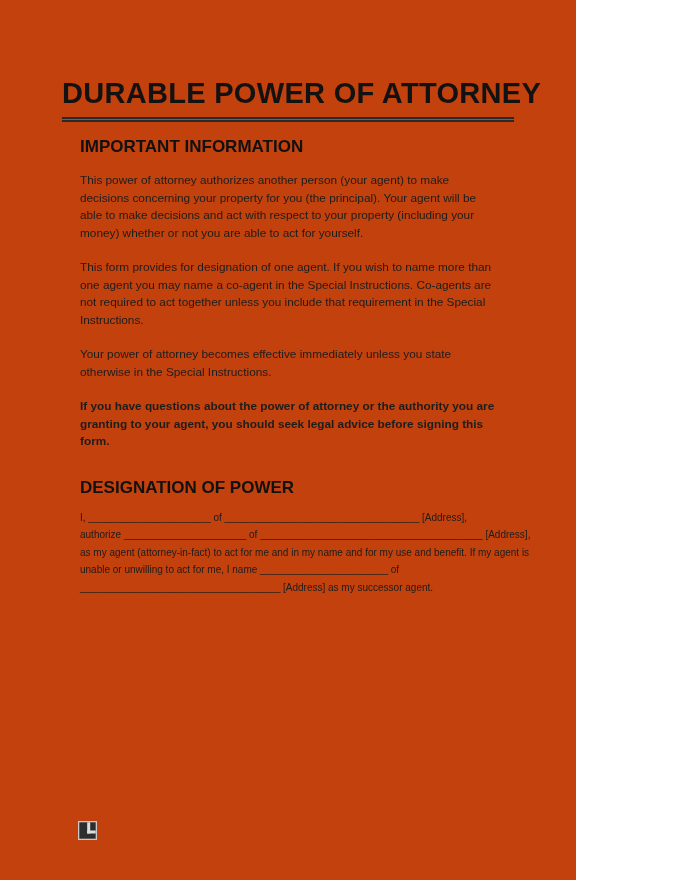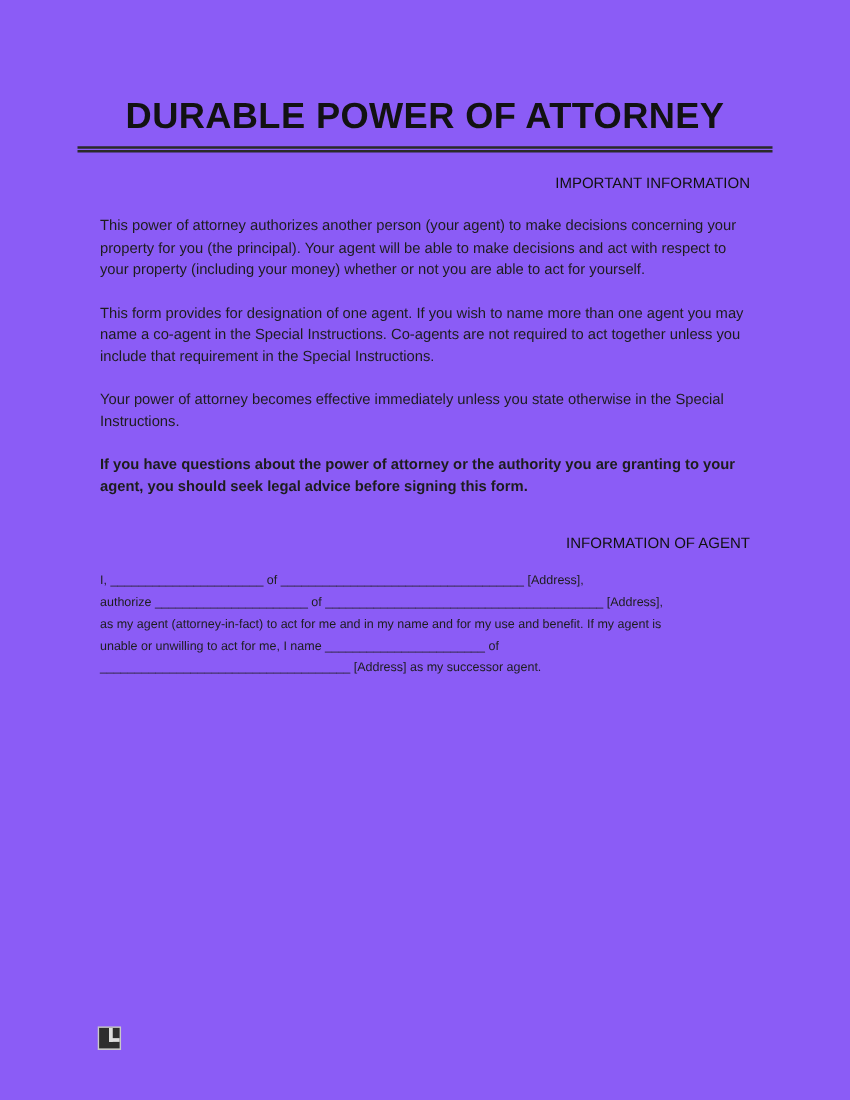--- a/index.html
+++ b/index.html
@@ -2,23 +2,23 @@
 <html><head>
 <meta charset="utf-8">
 <style>
   html, body {
     margin: 0;
     padding: 0;
     background: #ffffff;
   }
   .page {
     position: relative;
-    width: 680px;
+    width: 576px;
     height: 880px;
-    background: #8b5cf6;
+    background: #c2410c;
     font-family: "Liberation Sans", "DejaVu Sans", sans-serif;
     color: #1d1d1d;
     overflow: hidden;
   }
   .title-wrap {
     margin: 0 62px;
     padding: 78px 0 9px 0;
     text-align: center;
     border-bottom: 5px double #2a2a2a;
   }
@@ -28,24 +28,24 @@
     line-height: 30px;
     font-weight: bold;
     letter-spacing: 0.3px;
     color: #121212;
     white-space: nowrap;
   }
   .content {
     padding: 0 80px;
   }
   h2.section-heading {
-    font-size: 12px;
+    font-size: 17px;
     line-height: 17px;
-    font-weight: normal;
-    text-align: right;
+    font-weight: bold;
+    text-align: left;
     color: #111111;
   }
   h2.first-heading  { margin: 16px 0 14px 0; }
   h2.second-heading { margin: 28px 0 13px 0; }
   p.para {
     font-size: 11.8px;
     line-height: 17.5px;
     margin: 17px 0 13px 0;
   }
   p.para.bold { font-weight: bold; }
@@ -76,21 +76,21 @@
 
     <h2 class="section-heading first-heading">IMPORTANT INFORMATION</h2>
 
     <div>
         <p class="para">This power of attorney authorizes another person (your agent) to make decisions concerning your property for you (the principal). Your agent will be able to make decisions and act with respect to your property (including your money) whether or not you are able to act for yourself.</p>
         <p class="para">This form provides for designation of one agent. If you wish to name more than one agent you may name a co-agent in the Special Instructions. Co-agents are not required to act together unless you include that requirement in the Special Instructions.</p>
         <p class="para">Your power of attorney becomes effective immediately unless you state otherwise in the Special Instructions.</p>
         <p class="para bold">If you have questions about the power of attorney or the authority you are granting to your agent, you should seek legal advice before signing this form.</p>
       </div>
 
-    <h2 class="section-heading second-heading">INFORMATION OF AGENT</h2>
+    <h2 class="section-heading second-heading">DESIGNATION OF POWER</h2>
 
     <p class="designation">I, ______________________ of ___________________________________ [Address],
 authorize ______________________ of ________________________________________ [Address],
 as my agent (attorney-in-fact) to act for me and in my name and for my use and benefit. If my agent is
 unable or unwilling to act for me, I name _______________________ of
 ____________________________________ [Address] as my successor agent.</p>
 
   </div>
 
   <div class="logo">

